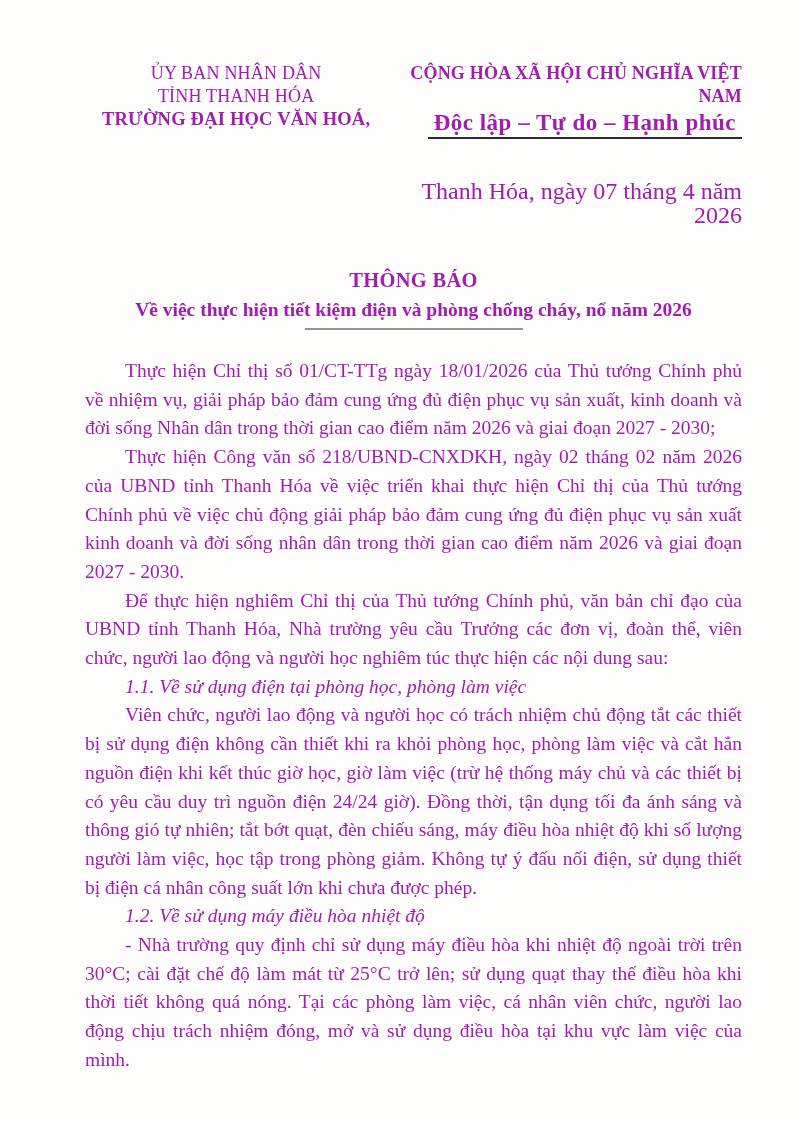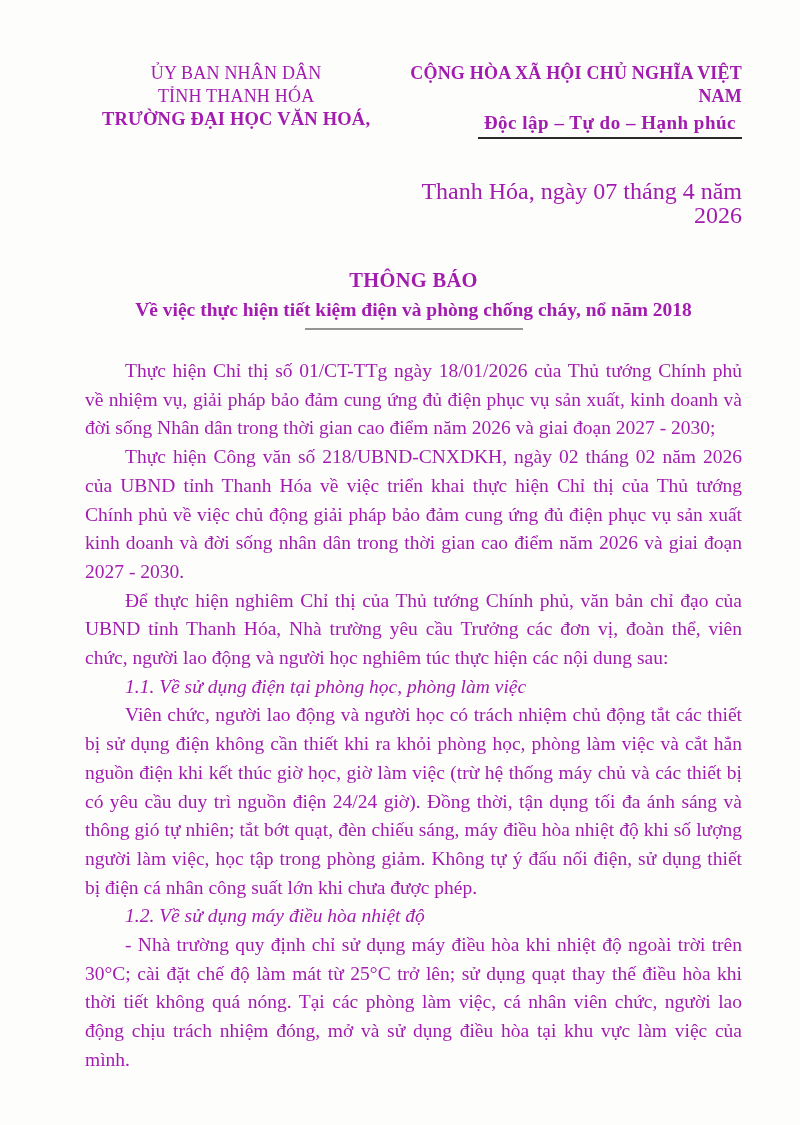--- a/index.html
+++ b/index.html
@@ -18,21 +18,21 @@
   
   .header { display: flex; }
   .header-left  { width: 46%; text-align: center; }
   .header-right { width: 54%; text-align: right; }
   .agency-sup   { font-size: 18px;   line-height: 23px; letter-spacing: .2px; }
   .agency-name  { font-size: 18.5px; line-height: 23px; font-weight: bold; letter-spacing: .2px; font-family: Liberation Serif, serif; }
   .agency-underline { display: inline-block; border-bottom: 2px solid #2a2a2a; padding: 0 4px 1px 4px; }
   .doc-number   { font-size: 18.5px; line-height: 23px; margin-top: 4px; }
   .motto-line1  { font-size: 18px;   line-height: 23px; font-weight: bold; letter-spacing: .2px; }
   .motto-line2-wrap { margin-top: 3px; }
-  .motto-line2  { display: inline-block; font-size: 19px; line-height: 24px; font-weight: bold;
+  .motto-line2  { display: inline-block; font-size: 23px; line-height: 24px; font-weight: bold;
                   border-bottom: 2px solid #2a2a2a; padding: 0 6px 2px 6px; letter-spacing: .5px; }
   .date-line    { font-size: 24px; margin-top: 40px; line-height: 24px; }
   
   .title-block  { text-align: center; margin-top: 40px; }
   .title-main   { font-size: 20.5px; font-weight: bold; line-height: 26px; letter-spacing: .3px; }
   .title-sub    { font-size: 19.5px; font-weight: bold; line-height: 27px; margin-top: 3px; }
   .subtitle-rule { width: 218px; height: 2px; background: #949494; margin: 5px auto 0 auto; }
   
   .body-text { margin-top: 27px; }
   .body-text p {
@@ -60,21 +60,21 @@
       <div class="motto-line1">CỘNG HÒA XÃ HỘI CHỦ NGHĨA VIỆT NAM</div>
       <div class="motto-line2-wrap">
         <span class="motto-line2">Độc lập – Tự do – Hạnh phúc</span>
       </div>
       <div class="date-line">Thanh Hóa, ngày 07 tháng 4 năm 2026</div>
     </div>
   </div>
 
   <div class="title-block">
     <div class="title-main">THÔNG BÁO</div>
-    <div class="title-sub">Về việc thực hiện tiết kiệm điện và phòng chống cháy, nổ năm 2018</div>
+    <div class="title-sub">Về việc thực hiện tiết kiệm điện và phòng chống cháy, nổ năm 2026</div>
     <div class="subtitle-rule"></div>
   </div>
 
   <div class="body-text">
     <p>Thực hiện Chỉ thị số 01/CT-TTg ngày 18/01/2026 của Thủ tướng Chính phủ về nhiệm vụ, giải pháp bảo đảm cung ứng đủ điện phục vụ sản xuất, kinh doanh và đời sống Nhân dân trong thời gian cao điểm năm 2026 và giai đoạn 2027 - 2030;</p>
     <p>Thực hiện Công văn số 218/UBND-CNXDKH, ngày 02 tháng 02 năm 2026 của UBND tỉnh Thanh Hóa về việc triển khai thực hiện Chỉ thị của Thủ tướng Chính phủ về việc chủ động giải pháp bảo đảm cung ứng đủ điện phục vụ sản xuất kinh doanh và đời sống nhân dân trong thời gian cao điểm năm 2026 và giai đoạn 2027 - 2030.</p>
     <p>Để thực hiện nghiêm Chỉ thị của Thủ tướng Chính phủ, văn bản chỉ đạo của UBND tỉnh Thanh Hóa, Nhà trường yêu cầu Trưởng các đơn vị, đoàn thể, viên chức, người lao động và người học nghiêm túc thực hiện các nội dung sau:</p>
     <p class="p-italic">1.1. Về sử dụng điện tại phòng học, phòng làm việc</p>
     <p>Viên chức, người lao động và người học có trách nhiệm chủ động tắt các thiết bị sử dụng điện không cần thiết khi ra khỏi phòng học, phòng làm việc và cắt hẳn nguồn điện khi kết thúc giờ học, giờ làm việc (trừ hệ thống máy chủ và các thiết bị có yêu cầu duy trì nguồn điện 24/24 giờ). Đồng thời, tận dụng tối đa ánh sáng và thông gió tự nhiên; tắt bớt quạt, đèn chiếu sáng, máy điều hòa nhiệt độ khi số lượng người làm việc, học tập trong phòng giảm. Không tự ý đấu nối điện, sử dụng thiết bị điện cá nhân công suất lớn khi chưa được phép.</p>
     <p class="p-italic">1.2. Về sử dụng máy điều hòa nhiệt độ</p>

